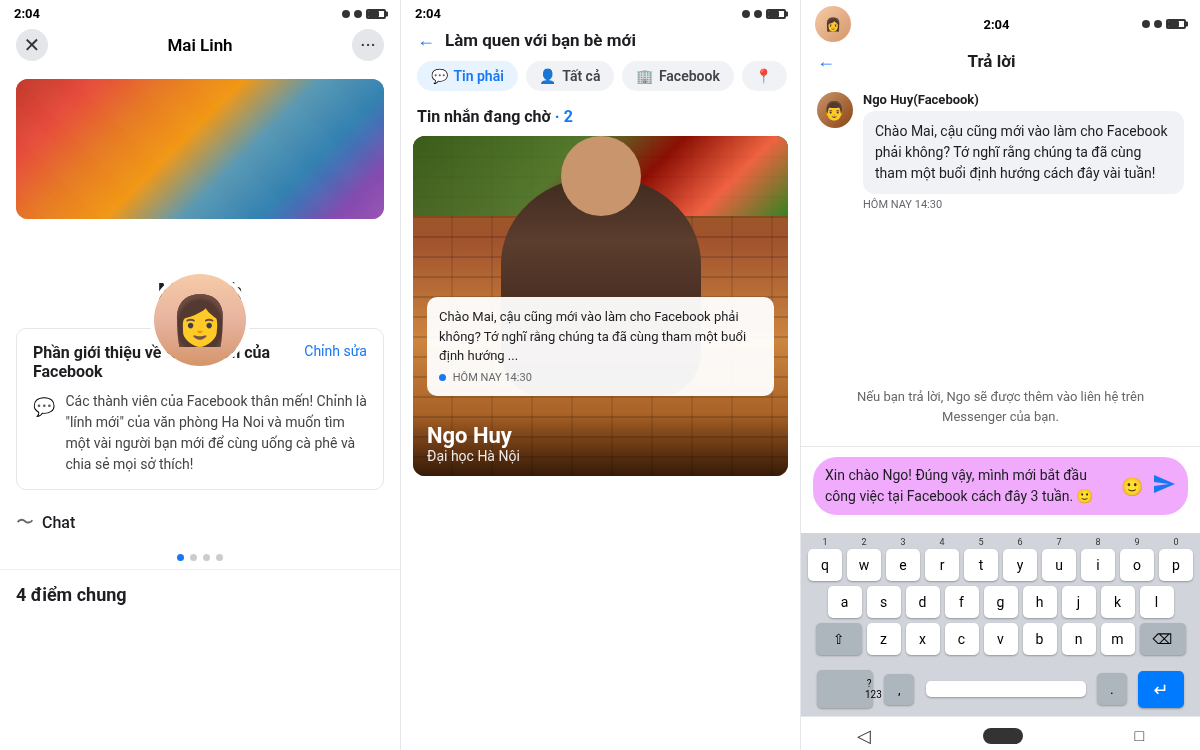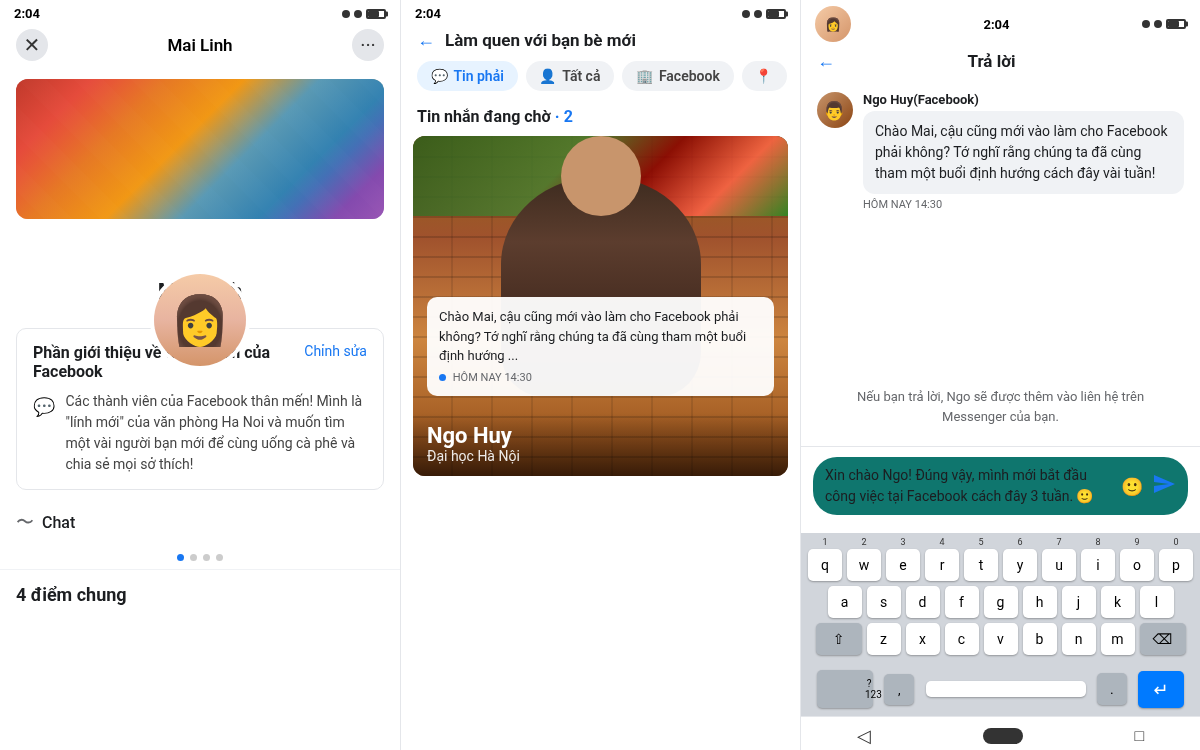--- a/index.html
+++ b/index.html
@@ -467,21 +467,21 @@
       line-height: 1.5;
     }
     .reply-area {
       padding: 10px 12px;
       border-top: 1px solid #e4e6ea;
     }
     .reply-input-row {
       display: flex;
       align-items: center;
       gap: 8px;
-      background: #0f766e;
+      background: #f0abfc;
       border-radius: 24px;
       padding: 8px 12px;
       margin-bottom: 8px;
     }
     .reply-input-text {
       flex: 1;
       font-size: 14px;
       color: #1c1e21;
       line-height: 1.5;
     }
@@ -626,21 +626,21 @@
     <span class="profile-name">Mai Linh</span>
   </div>
 
   <div class="intro-section">
     <div class="intro-header">
       <span class="intro-title">Phần giới thiệu về thành viên của Facebook</span>
       <span class="intro-edit">Chỉnh sửa</span>
     </div>
     <div class="intro-body">
       <span class="intro-icon">💬</span>
-      <span class="intro-text">Các thành viên của Facebook thân mến! Mình là "lính mới" của văn phòng Ha Noi và muốn tìm một vài người bạn mới để cùng uống cà phê và chia sẻ mọi sở thích!</span>
+      <span class="intro-text">Các thành viên của Facebook thân mến! Chỉnh là "lính mới" của văn phòng Ha Noi và muốn tìm một vài người bạn mới để cùng uống cà phê và chia sẻ mọi sở thích!</span>
     </div>
   </div>
 
   <div class="chat-row">
     <span class="chat-icon">〜</span>
     <span class="chat-label">Chat</span>
   </div>
 
   <div class="dots-indicator">
     <div class="dot active"></div>

